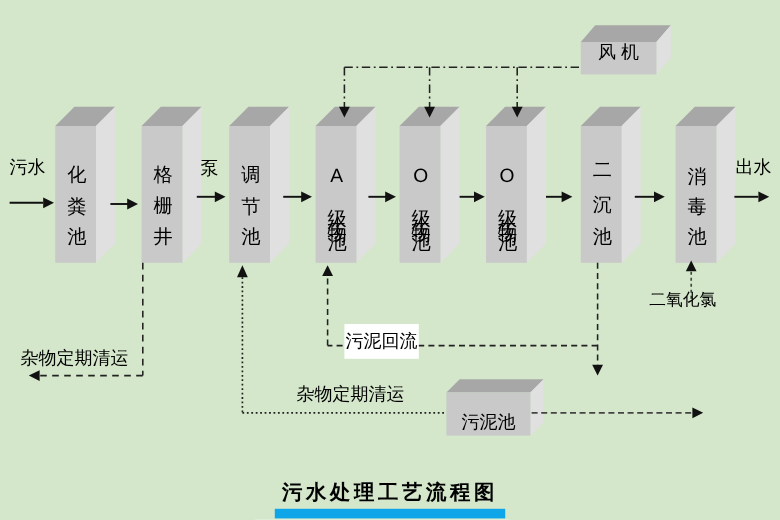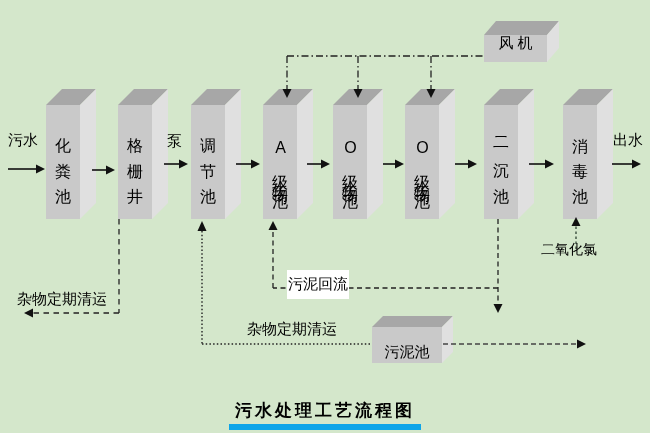--- a/index.html
+++ b/index.html
@@ -28,21 +28,21 @@
     font-size:15px;
   }
   .white-tag{
     position:absolute;z-index:2;left:287px;top:270px;width:62px;height:29px;
     background:var(--tagbg,#ffffff);
     display:flex;align-items:center;justify-content:center;font-size:15px;
   }
   .title-wrap{position:absolute;z-index:2;left:0;right:0;top:399px;text-align:center;}
   .title-wrap span{
     display:inline-block;font-size:17px;font-weight:bold;letter-spacing:3px;
-    padding:0 6px 2px 6px;border-bottom:6px solid #0ea5e9;
+    padding:0 6px 2px 6px;border-bottom:8px solid #0ea5e9;
   }
   
   .face-front{fill:var(--front,#c9c9c9);}
   .face-top{fill:var(--top,#a7a7a7);}
   .face-side{fill:var(--side,#e0e0e0);}
   .solid-line{stroke:#111;stroke-width:1.6;fill:none;}
   .dashdot{stroke:#222;stroke-width:1.3;fill:none;stroke-dasharray:7 3 1.5 3;}
   .dashed{stroke:#222;stroke-width:1.3;fill:none;stroke-dasharray:5 3.5;}
   .dashed2{stroke:#222;stroke-width:1.3;fill:none;stroke-dasharray:5.5 4.5;}
   .dotted{stroke:#222;stroke-width:1.4;fill:none;stroke-dasharray:1.5 2.2;}

